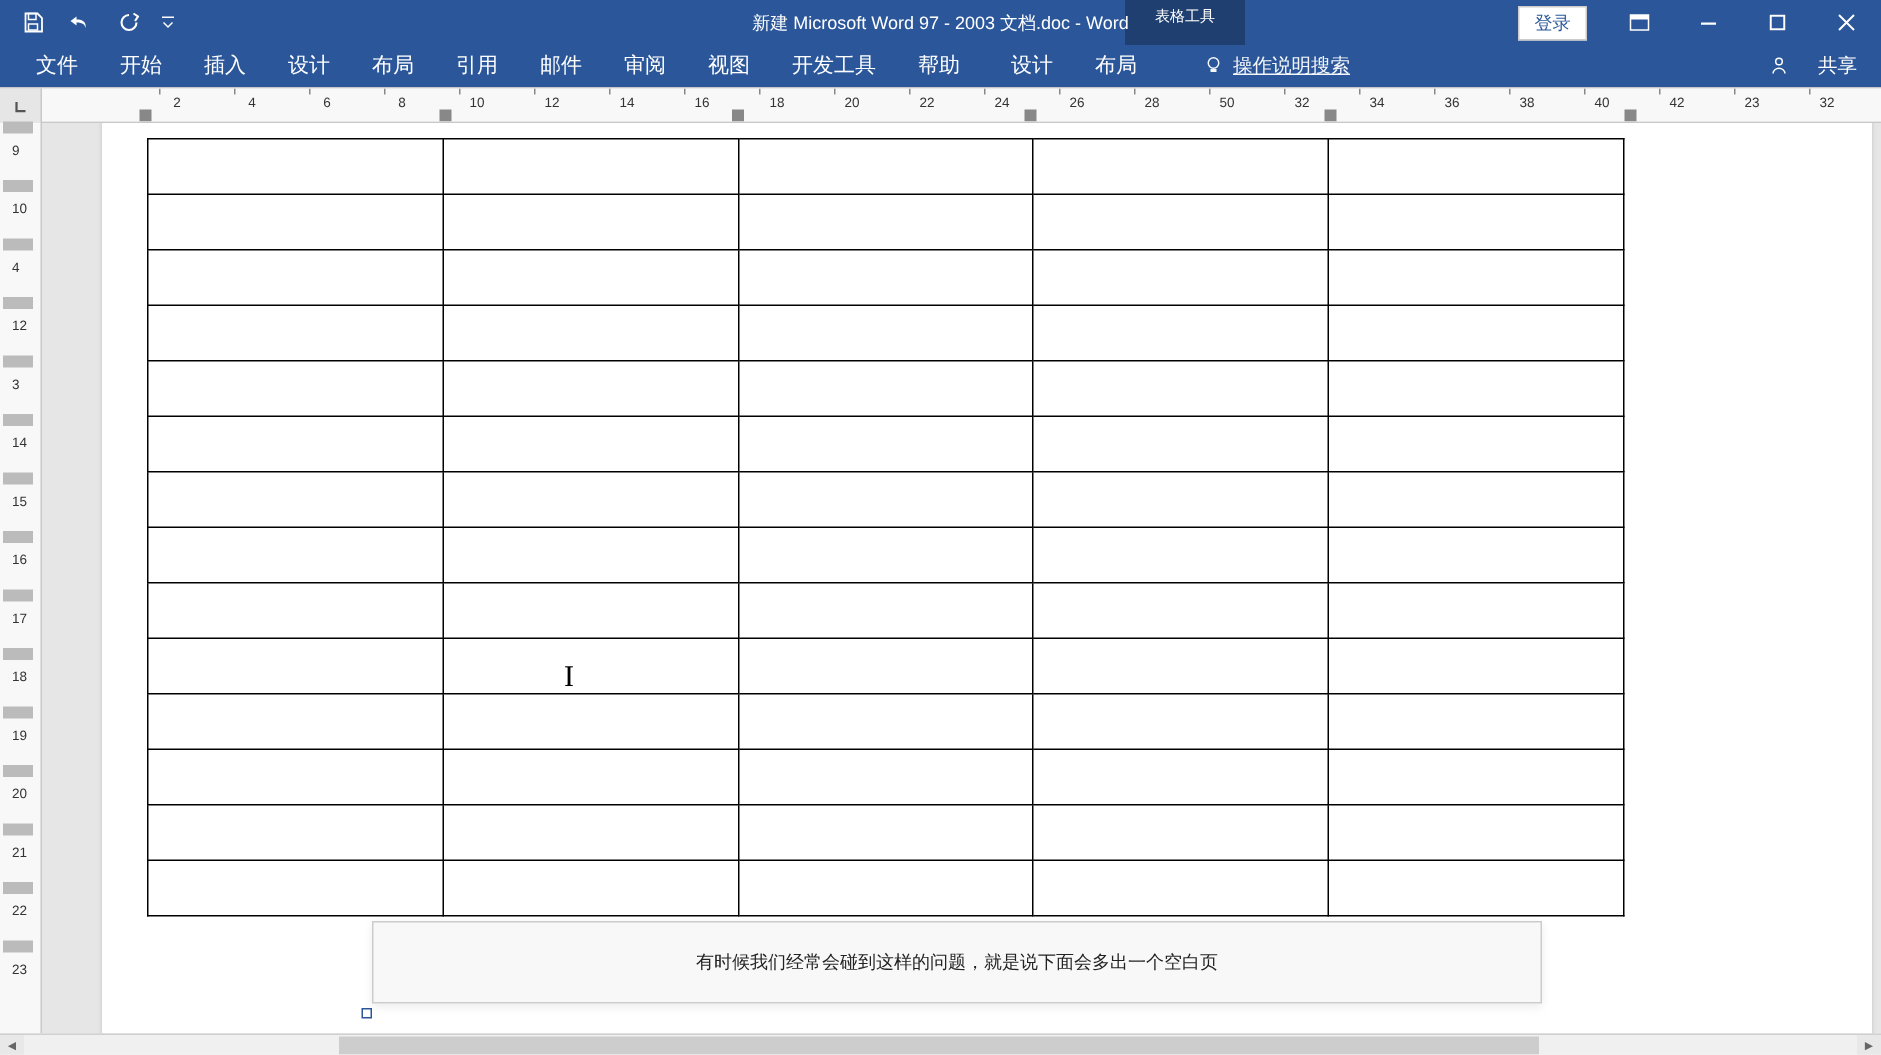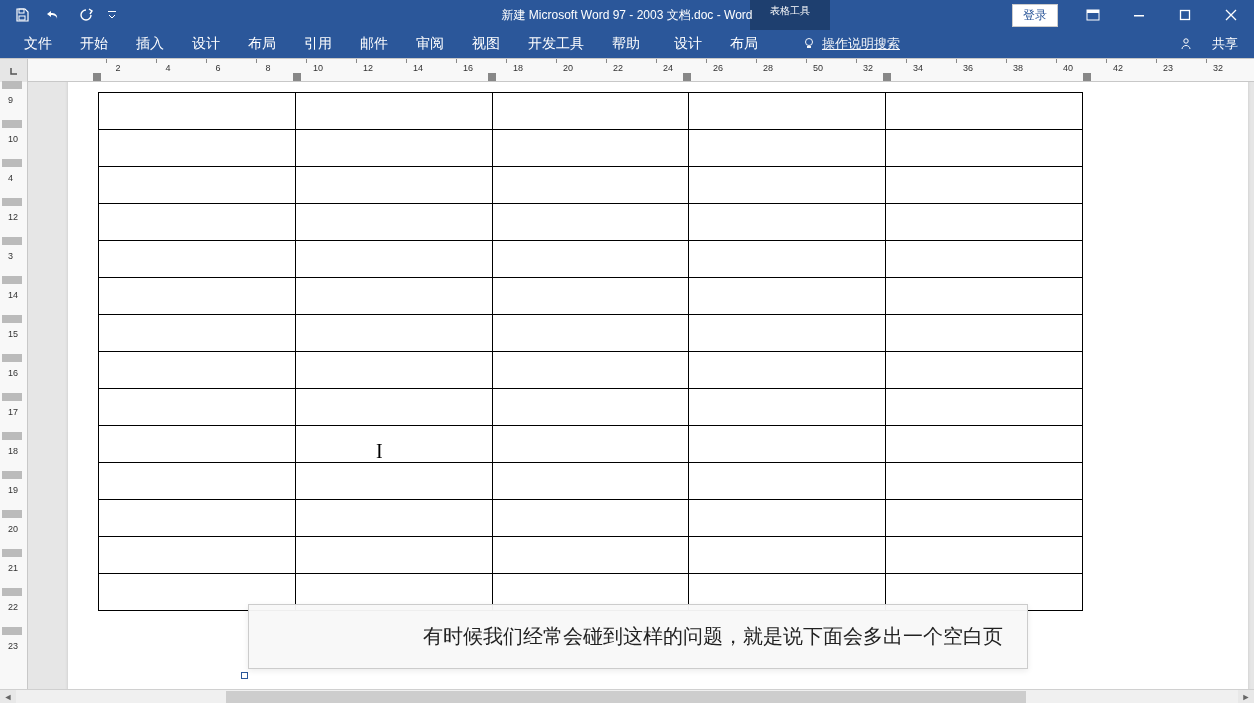--- a/index.html
+++ b/index.html
@@ -37,21 +37,21 @@
 .page-viewport { flex: 1; position: relative; overflow: hidden; background: #e6e6e6; }
 .page { position: absolute; left: 40px; top: -10px; width: 1180px; background: #fff; box-shadow: 0 0 3px rgba(0,0,0,0.15); }
 
 
 table.word-table { border-collapse: collapse; position: absolute; left: 30px; top: 20px; width: 985px; }
 table.word-table td { border: 1px solid #000; height: 37px; background: #fff; }
 
 .text-cursor { position: absolute; left: 348px; top: 358px; font-size: 20px; color: #000; font-family: serif; }
 
 
-.caption { position: absolute; left: 220px; bottom: 20px; width: 780px; background: rgba(248,248,248,0.96); border: 1px solid #ccc; padding: 18px 24px; font-size: 20px; color: #222; text-align: right; box-shadow: 0 2px 6px rgba(0,0,0,0.08); }
+.caption { position: absolute; left: 220px; bottom: 20px; width: 780px; background: rgba(248,248,248,0.96); border: 1px solid #ccc; padding: 18px 24px; font-size: 12px; color: #222; text-align: center; box-shadow: 0 2px 6px rgba(0,0,0,0.08); }
 .resize-handle { position: absolute; left: 213px; top: 590px; width: 7px; height: 7px; border: 1px solid #2b579a; background: #fff; }
 
 
 .h-scroll { position: absolute; left: 0; right: 0; bottom: 0; height: 14px; background: #f0f0f0; border-top: 1px solid #d0d0d0; display: flex; align-items: center; }
 .scroll-btn { width: 16px; height: 14px; display: flex; align-items: center; justify-content: center; font-size: 9px; color: #666; cursor: pointer; background:#e8e8e8; }
 .scroll-track { flex: 1; height: 14px; position: relative; }
 .scroll-thumb { position: absolute; left: 210px; width: 800px; top: 1px; height: 12px; background: #cdcdcd; border-radius: 0; }
 
 svg { display: block; }
 </style>

